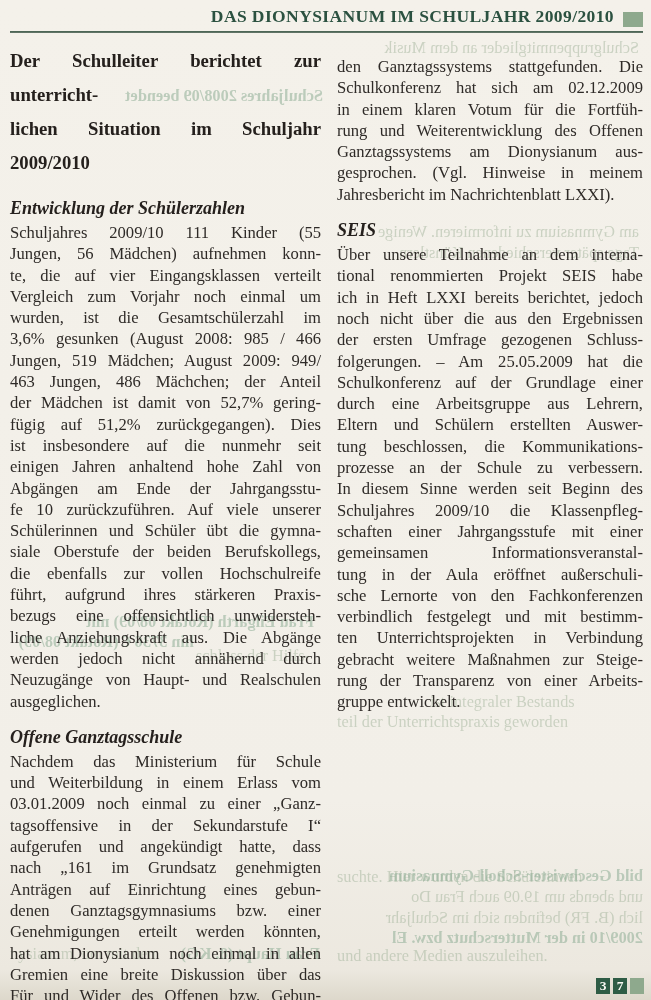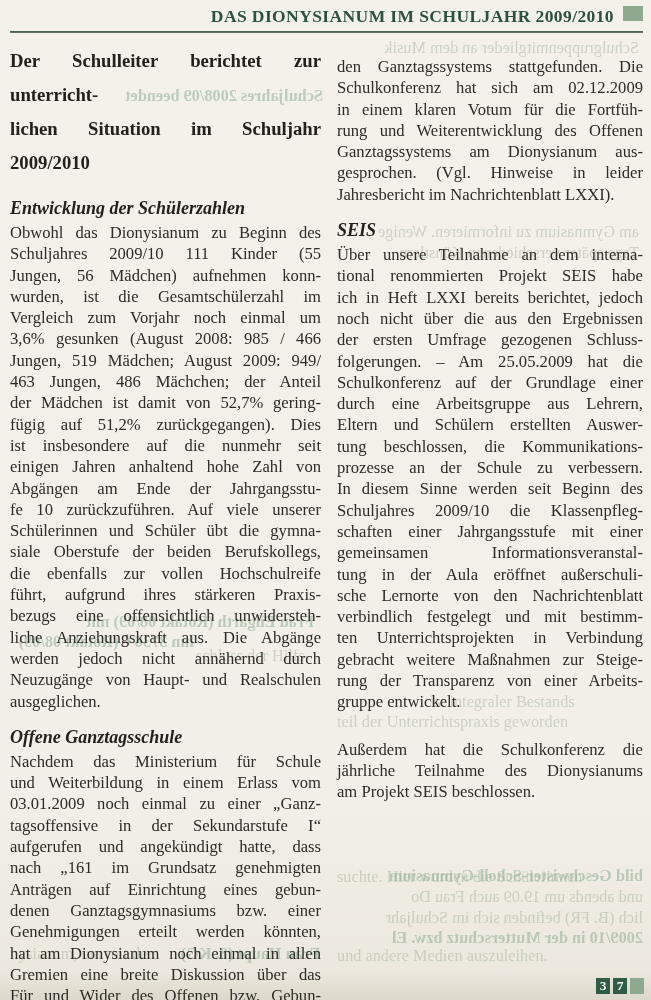--- a/index.html
+++ b/index.html
@@ -9,21 +9,21 @@
     background:#e9e6df;
     overflow:hidden;
   }
   .page{
     position:relative;width:651px;height:1000px;
     background:linear-gradient(180deg,#f4f1ea 0%,#f2efe8 80%,#ece8df 97%,#ddd8cb 100%);
     color:#2e2a27;
   }
   
   .header{position:absolute;left:10px;right:8px;top:6px;z-index:3;}
-  .header-row{display:flex;align-items:flex-start;justify-content:flex-end;gap:9px;}
+  .header-row{display:flex;align-items:flex-end;justify-content:flex-end;gap:9px;}
   .header-title{
     margin:0;font-size:17.5px;font-weight:bold;letter-spacing:.4px;
     color:#2b5140;white-space:nowrap;
   }
   .header-square{display:inline-block;width:20px;height:15px;background:#8ea98d;}
   .header-rule{margin-top:4px;height:2px;background:linear-gradient(180deg,#44604f,#6a7a6d);}
   
   .ghost-layer{position:absolute;inset:0;z-index:1;pointer-events:none;}
   .ghost{
     position:absolute;font-size:16.3px;line-height:20px;color:#a3b49c;
@@ -92,25 +92,25 @@
     </div>
 
   <main class="columns">
     <section class="col" id="col-left">
         <div class="heading">
           <div class="jline">Der Schulleiter berichtet zur unterricht-</div>
           <div class="jline">lichen Situation im Schuljahr 2009/2010</div>
         </div>
         <h2 class="subheading">Entwicklung der Schülerzahlen</h2>
         <div class="para">
-          <div class="jline">Obwohl das Dionysianum zu Beginn des</div>
           <div class="jline">Schuljahres 2009/10 111 Kinder (55</div>
           <div class="jline">Jungen, 56 Mädchen) aufnehmen konn-</div>
+          <div class="jline">te, die auf vier Eingangsklassen verteilt</div>
+          <div class="jline">Vergleich zum Vorjahr noch einmal um</div>
           <div class="jline">wurden, ist die Gesamtschülerzahl im</div>
-          <div class="jline">Vergleich zum Vorjahr noch einmal um</div>
           <div class="jline">3,6% gesunken (August 2008: 985 / 466</div>
           <div class="jline">Jungen, 519 Mädchen; August 2009: 949/</div>
           <div class="jline">463 Jungen, 486 Mächchen; der Anteil</div>
           <div class="jline">der Mädchen ist damit von 52,7% gering-</div>
           <div class="jline">fügig auf 51,2% zurückgegangen). Dies</div>
           <div class="jline">ist insbesondere auf die nunmehr seit</div>
           <div class="jline">einigen Jahren anhaltend hohe Zahl von</div>
           <div class="jline">Abgängen am Ende der Jahrgangsstu-</div>
           <div class="jline">fe 10 zurückzuführen. Auf viele unserer</div>
           <div class="jline">Schülerinnen und Schüler übt die gymna-</div>
@@ -139,54 +139,49 @@
           <div class="jline">Für und Wider des Offenen bzw. Gebun-</div>
         </div>
       </section>
     <section class="col" id="col-right">
         <div class="para">
           <div class="jline">den Ganztagssystems stattgefunden. Die</div>
           <div class="jline">Schulkonferenz hat sich am 02.12.2009</div>
           <div class="jline">in einem klaren Votum für die Fortfüh-</div>
           <div class="jline">rung und Weiterentwicklung des Offenen</div>
           <div class="jline">Ganztagssystems am Dionysianum aus-</div>
-          <div class="jline">gesprochen. (Vgl. Hinweise in leider</div>
+          <div class="jline">gesprochen. (Vgl. Hinweise in meinem</div>
           <div class="jline lastline">Jahresbericht im Nachrichtenblatt LXXI).</div>
         </div>
         <h2 class="subheading not-first">SEIS</h2>
         <div class="para">
           <div class="jline">Über unsere Teilnahme an dem interna-</div>
           <div class="jline">tional renommierten Projekt SEIS habe</div>
           <div class="jline">ich in Heft LXXI bereits berichtet, jedoch</div>
           <div class="jline">noch nicht über die aus den Ergebnissen</div>
           <div class="jline">der ersten Umfrage gezogenen Schluss-</div>
           <div class="jline">folgerungen. – Am 25.05.2009 hat die</div>
           <div class="jline">Schulkonferenz auf der Grundlage einer</div>
           <div class="jline">durch eine Arbeitsgruppe aus Lehrern,</div>
           <div class="jline">Eltern und Schülern erstellten Auswer-</div>
           <div class="jline">tung beschlossen, die Kommunikations-</div>
           <div class="jline">prozesse an der Schule zu verbessern.</div>
           <div class="jline">In diesem Sinne werden seit Beginn des</div>
           <div class="jline">Schuljahres 2009/10 die Klassenpfleg-</div>
           <div class="jline">schaften einer Jahrgangsstufe mit einer</div>
           <div class="jline">gemeinsamen Informationsveranstal-</div>
           <div class="jline">tung in der Aula eröffnet außerschuli-</div>
-          <div class="jline">sche Lernorte von den Nachrichtenblatt</div>
+          <div class="jline">sche Lernorte von den Fachkonferenzen</div>
           <div class="jline">verbindlich festgelegt und mit bestimm-</div>
           <div class="jline">ten Unterrichtsprojekten in Verbindung</div>
           <div class="jline">gebracht weitere Maßnahmen zur Steige-</div>
           <div class="jline">rung der Transparenz von einer Arbeits-</div>
           <div class="jline lastline">gruppe entwickelt.</div>
         </div>
         <div class="spacer"></div>
-        <div class="para">
-          <div class="jline">Außerdem hat die Schulkonferenz die</div>
-          <div class="jline">jährliche Teilnahme des Dionysianums</div>
-          <div class="jline lastline">am Projekt SEIS beschlossen.</div>
-        </div>
       </section>
   </main>
 
   <footer class="footer">
     <span class="pagebox">3</span>
     <span class="pagebox">7</span>
     <span class="pagebox pagebox-accent"></span>
   </footer>
 
 </div>

